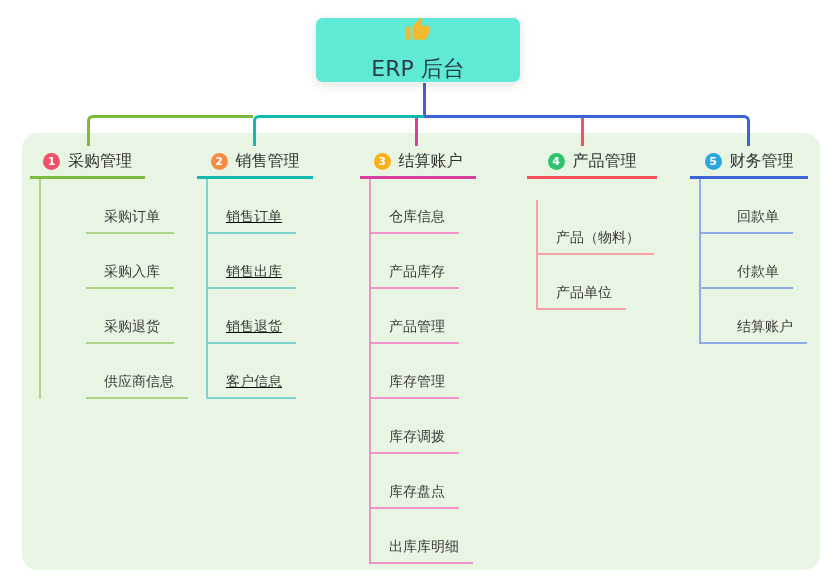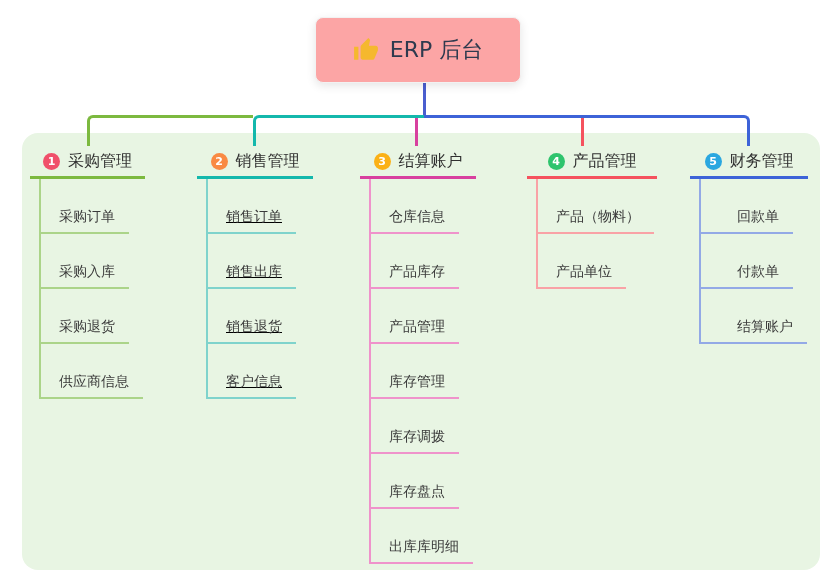--- a/index.html
+++ b/index.html
@@ -7,24 +7,24 @@
     position:relative;width:839px;height:588px;background:#ffffff;overflow:hidden;
     font-family:"DejaVu Sans","Liberation Sans",sans-serif;
   }
   .panel{
     position:absolute;left:22px;top:133px;width:798px;height:437px;
     background:#e8f5e3;border-radius:16px;
   }
   
   .root-card{
     position:absolute;left:315px;top:17px;width:206px;height:66px;
-    background:#fca5a5;border:1px solid #f2f2f2;border-radius:8px;
+    background:#5eead4;border:1px solid #f2f2f2;border-radius:8px;
     box-shadow:0 3px 10px rgba(0,0,0,0.10);
     display:flex;align-items:center;justify-content:center;gap:11px;
-    font-size:22px;font-weight:500;color:#2e3a4e;box-sizing:border-box;cursor:pointer;
+    font-size:22px;font-weight:500;color:#2e3a4e;box-sizing:border-box;cursor:pointer;flex-direction:column;
   }
   .thumb-icon{width:26px;height:26px;flex:0 0 auto;}
   
   .conn{position:absolute;}
   .root-drop{left:423px;top:83px;width:3px;height:32px;background:#4a5ecf;}
   .bus{top:115px;height:31px;box-sizing:border-box;}
   .bus-green{left:87px;width:166px;border-left:3px solid #7cb93f;border-top:3px solid #7cb93f;border-top-left-radius:6px;}
   .bus-teal{left:253px;width:171px;border-left:3px solid #14b8ac;border-top:3px solid #14b8ac;border-top-left-radius:6px;}
   .bus-blue{left:424px;width:326px;border-right:3px solid #3d63d8;border-top:3px solid #3d63d8;border-top-right-radius:6px;}
   .drop{top:118px;width:3px;height:28px;}
@@ -43,36 +43,36 @@
   
   .children{position:absolute;top:179px;}
   .child{
     box-sizing:border-box;height:55px;width:max-content;
     display:flex;align-items:flex-end;
     padding:0 14px 6px 18px;
     font-size:14px;color:#3b3b3b;cursor:pointer;
   }
   
   .b0 .btitle{left:30px;width:115px;border-bottom:3px solid #7cb93f;}
-  .b0 .children{left:39px;border-left:2px solid #abd489;}
+  .b0 .children{left:39px;border-left:2px solid #abd489;padding-left:45px;}
   .b0 .child{border-bottom:2px solid #abd489;}
   .b0 .badge{background:#f0506a;}
 
   .b1 .btitle{left:197px;width:116px;border-bottom:3px solid #14b8ac;}
   .b1 .children{left:206px;border-left:2px solid #7fd3cc;text-decoration:underline;}
   .b1 .child{border-bottom:2px solid #7fd3cc;}
   .b1 .badge{background:#f98a43;}
 
   .b2 .btitle{left:360px;width:116px;border-bottom:3px solid #d8409f;}
   .b2 .children{left:369px;border-left:2px solid #ef93cb;}
   .b2 .child{border-bottom:2px solid #ef93cb;}
   .b2 .badge{background:#fbb116;}
 
   .b3 .btitle{left:527px;width:130px;border-bottom:3px solid #f5525e;}
-  .b3 .children{left:536px;border-left:2px solid #f9a2a6;}
+  .b3 .children{left:536px;border-left:2px solid #f9a2a6;margin-top:21px;}
   .b3 .child{border-bottom:2px solid #f9a2a6;}
   .b3 .badge{background:#2ec46d;}
 
   .b4 .btitle{left:690px;width:118px;border-bottom:3px solid #3d63d8;}
   .b4 .children{left:699px;border-left:2px solid #93a9e6;}
   .b4 .child{border-bottom:2px solid #93a9e6;padding-left:36px;}
   .b4 .badge{background:#2aa7e0;}
 </style>
 </head>
 <body>

